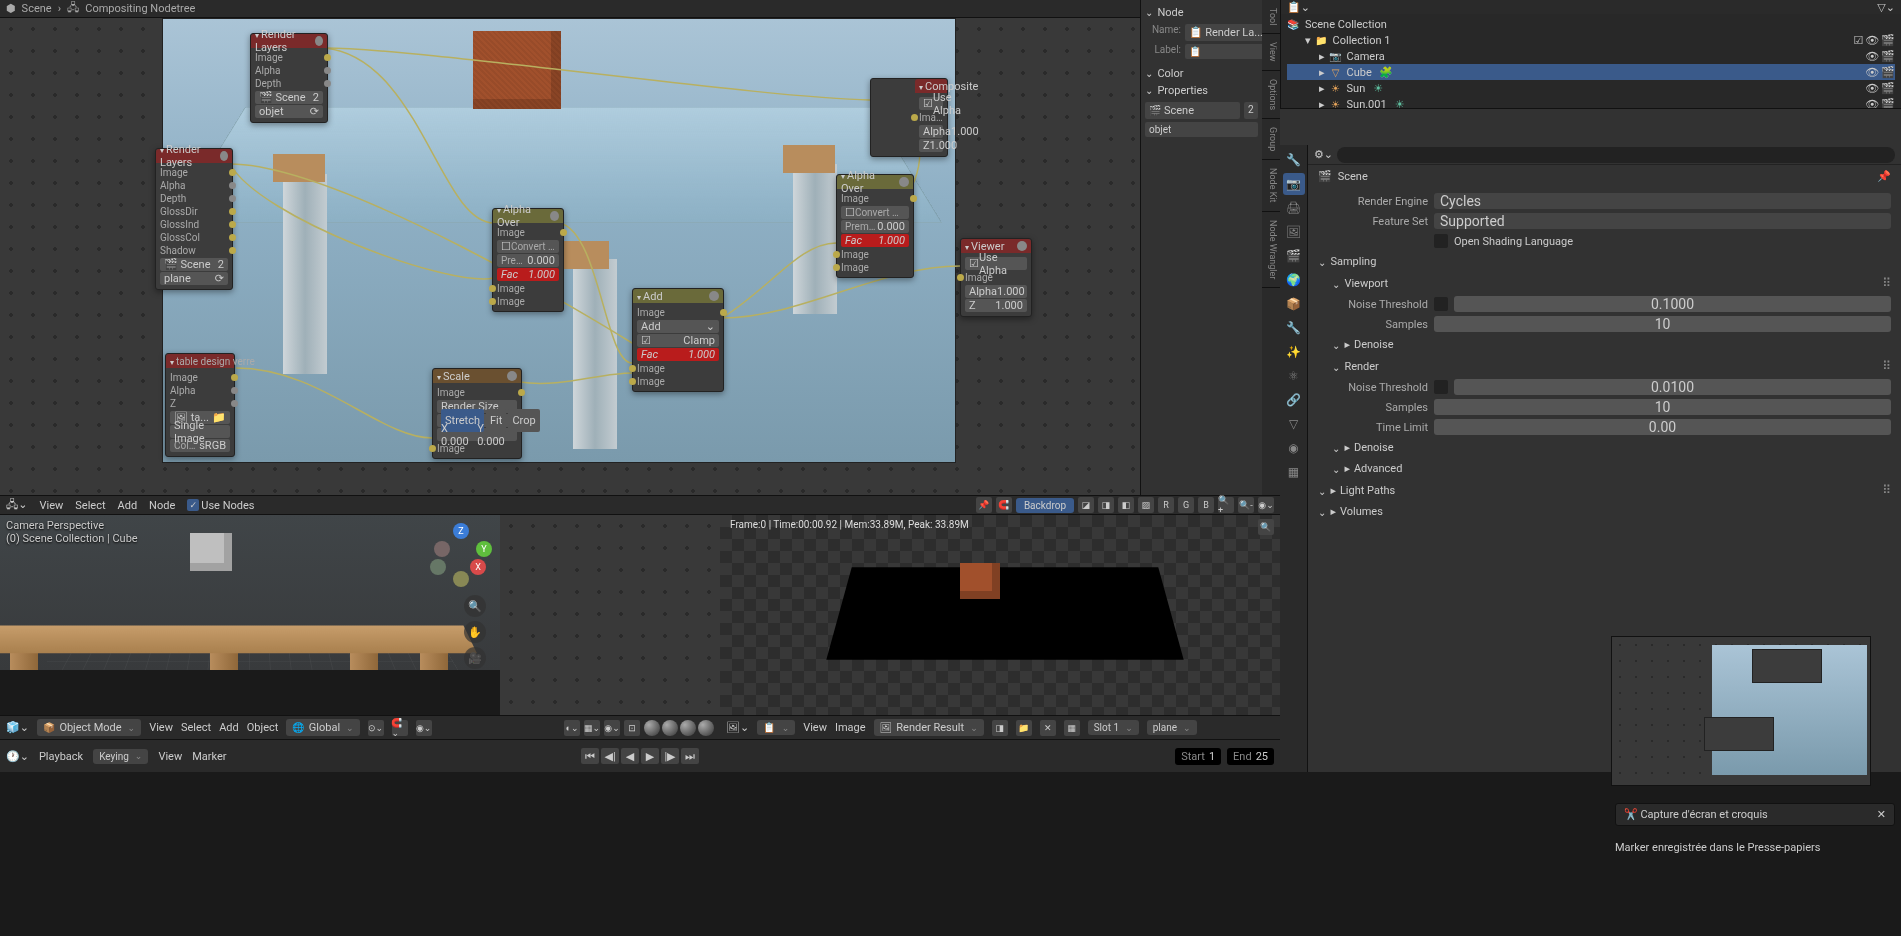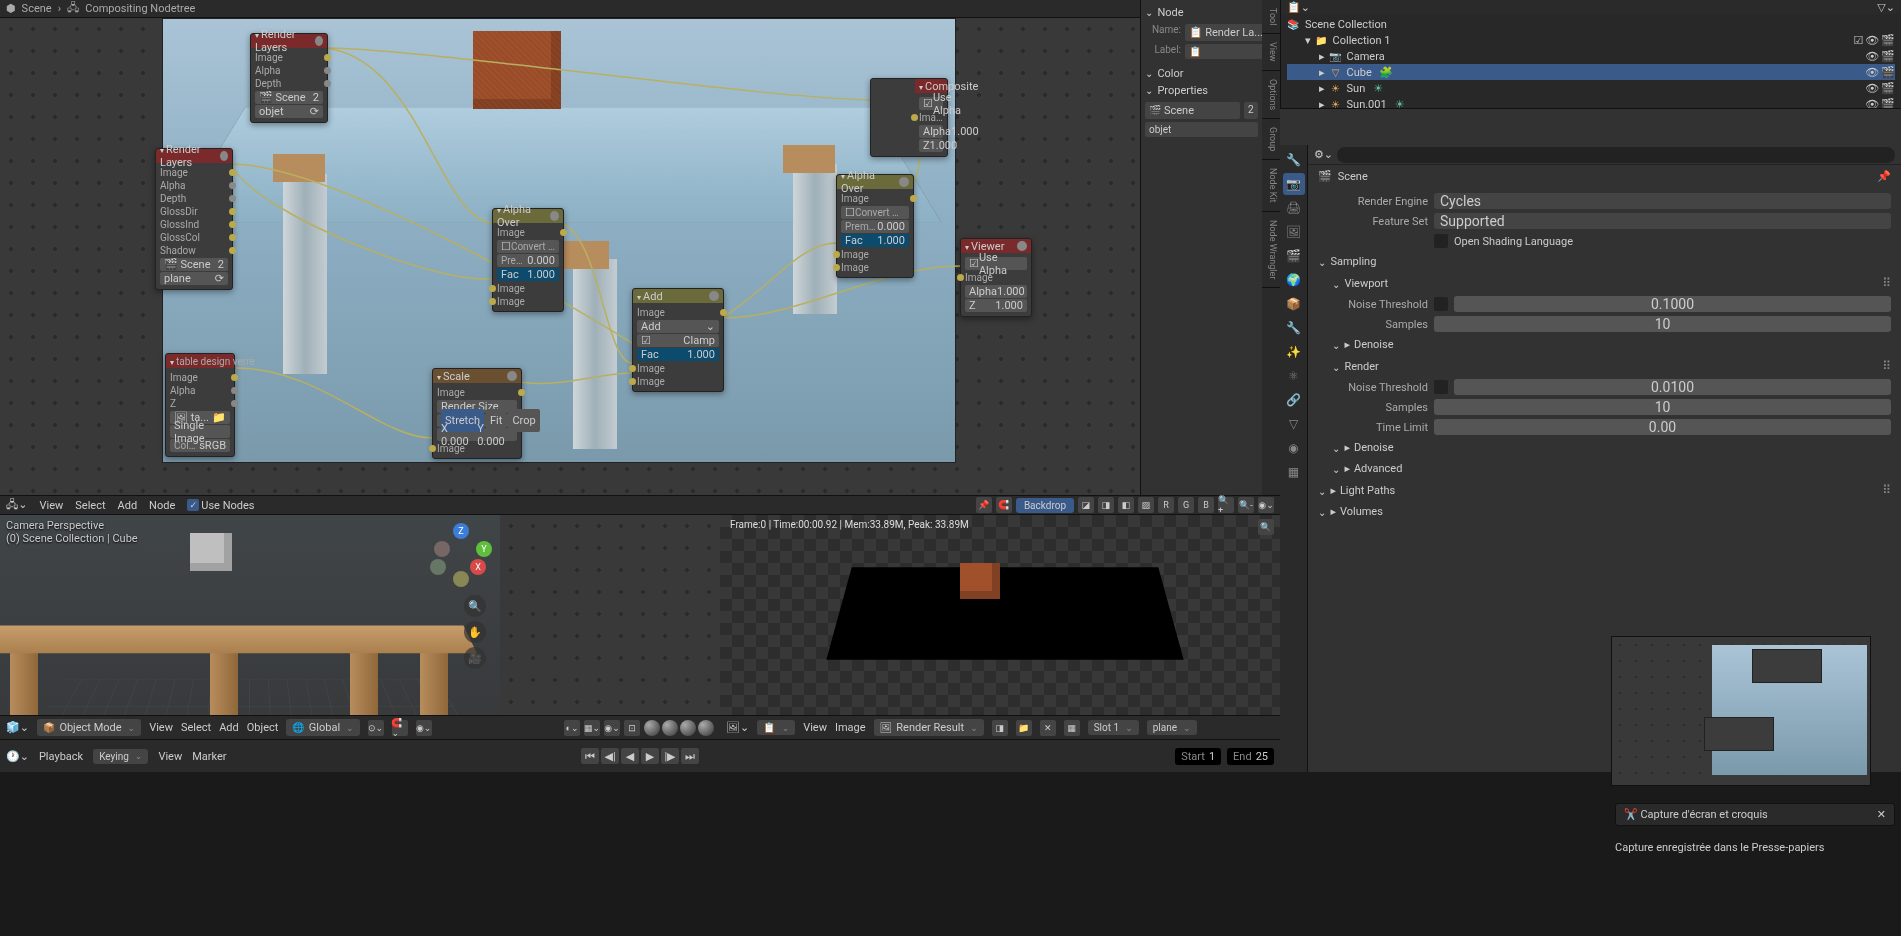--- a/index.html
+++ b/index.html
@@ -29,36 +29,36 @@
 .node-hdr.brown { background:#6a5030;align-items:center; }
 .node-hdr .tri { font-size:8px; margin-right:2px; }
 .node-hdr .circ { width:10px; height:10px; border-radius:50%; background:#888; }
 .node-body { padding:3px 4px; }
 .socket-row { display:flex; justify-content:space-between; align-items:center; height:13px; position:relative; }
 .socket-row .dot { width:7px; height:7px; border-radius:50%; background:#bba94a; position:absolute; }
 .socket-row .dot.out { right:-8px; }
 .socket-row .dot.in { left:-8px; }
 .socket-row .dot.grey { background:#888; }
 .nfield { background:#555; height:13px; display:flex; align-items:center; justify-content:space-between; padding:0 4px; margin:1px 0; border-radius:2px; }
-.nfield.blue { background:#0c4a6e; }
+.nfield.blue { background:#b91c1c;font-style:italic; }
 .nfield.btn-row { gap:2px; }
 .mini-btn { background:#555; padding:5px 4px; border-radius:2px; flex:1; text-align:left; }
 .mini-btn.active { background:#3a5a8a; }
 .nlabel { color:#aaa; font-size:10px; white-space:nowrap; overflow:hidden; text-overflow:ellipsis; }
 
 .wire { position:absolute; pointer-events:none; }
 .wire path { stroke:#b8b060; stroke-width:1.5; fill:none; }
 
 .node-menu { position:absolute; top:495px; left:0; width:1280px; height:20px; background:#2a2a2a; display:flex; align-items:center; padding:0 6px; gap:12px; border-top:1px solid #111; border-bottom:1px solid #111; }
 .node-menu .right { margin-left:auto; display:flex; gap:4px; align-items:center; }
 .pill { background:#3a5a8a; padding:2px 8px; border-radius:3px; font-size:10px; }
 .square-btn { width:16px; height:16px; background:#444; border-radius:2px; display:flex; align-items:center; justify-content:center; font-size:9px; }
 .checkbox { width:12px; height:12px; background:#3a5a8a; border-radius:2px; display:flex; align-items:center; justify-content:center; font-size:9px; margin-right:2px;}
 
-.viewport3d { position:absolute; top:515px; left:0; width:500px; height:200px; background:linear-gradient(180deg,#404548,#383a3c); overflow:hidden; }
+.viewport3d { position:absolute; top:515px; left:0; width:500px; height:155px; background:linear-gradient(180deg,#404548,#383a3c); overflow:hidden; }
 .viewport3d .floor { position:absolute; inset:0; background:
   repeating-linear-gradient(0deg,transparent 0 24px,rgba(255,255,255,.04) 24px 25px),
   repeating-linear-gradient(90deg,transparent 0 24px,rgba(255,255,255,.04) 24px 25px);
   transform:perspective(600px) rotateX(60deg) translateZ(-60px); transform-origin:50% 100%; }
 .wood-table { position:absolute; left:-10px; top:100px; width:480px; height:120px; }
 .wood-top { position:absolute; left:0; top:0; width:100%; height:48px; background:linear-gradient(180deg,#c79d6b,#a9804e); transform:perspective(700px) rotateX(55deg); }
 .wood-leg { position:absolute; width:28px; height:100px; background:linear-gradient(90deg,#b88d5d,#8f6739); }
 .wood-leg.a{ left:20px; top:30px; } .wood-leg.b{ left:430px; top:30px; } .wood-leg.c{ left:220px; top:28px; } .wood-leg.d{ left:360px; top:22px; }
 .vp-cube { position:absolute; left:190px; top:18px; width:42px; height:38px; background:#bfbfbf; box-shadow:inset -8px -8px 0 rgba(0,0,0,.15); }
 .vp-text { position:absolute; top:4px; left:6px; font-size:10px; color:#ddd; text-shadow:0 1px 2px #000; }
@@ -803,13 +803,13 @@
 <div class="thumb">
   <div class="th-bd"></div>
   <div class="th-node n1"></div>
   <div class="th-node n2"></div>
 </div>
 
 <div class="toast">
   <span><span>✂️</span> <span>Capture d'écran et croquis</span></span>
   <span>✕</span>
 </div>
-<div class="toast-body">Capture enregistrée dans le Presse-papiers</div>
+<div class="toast-body">Marker enregistrée dans le Presse-papiers</div>
 
 </body></html>

